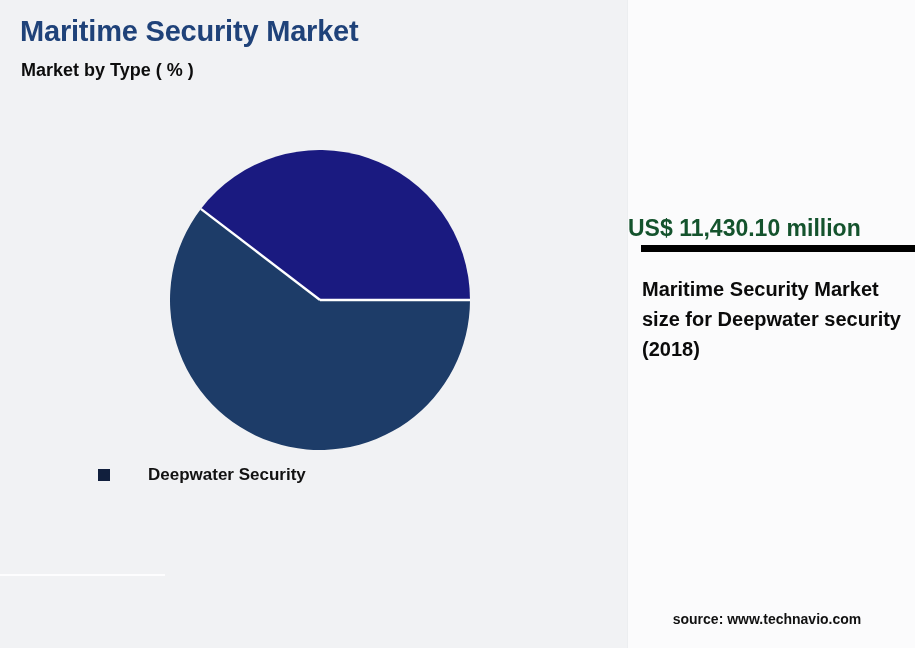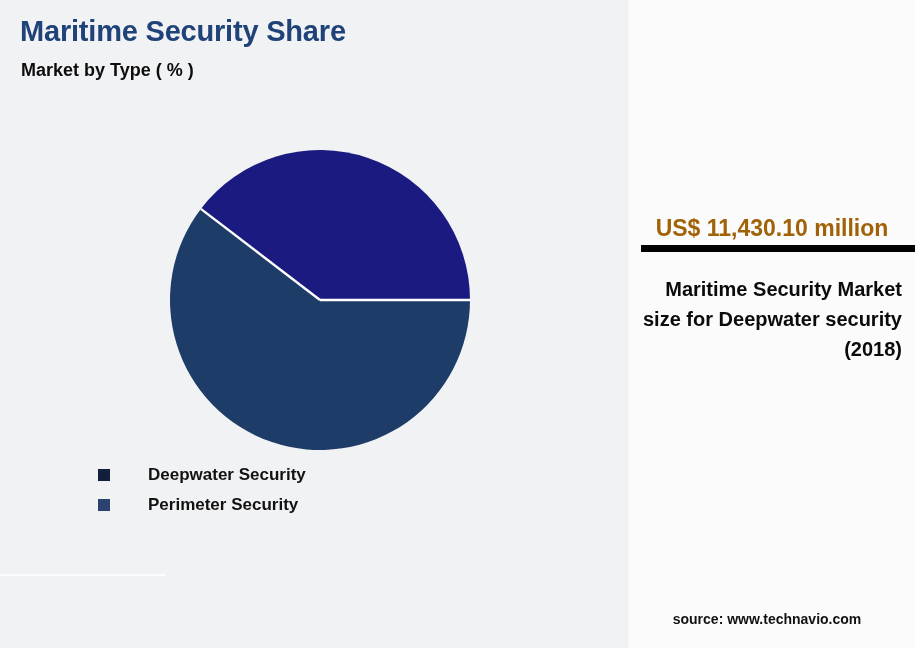--- a/index.html
+++ b/index.html
@@ -58,22 +58,21 @@
   #pie-svg {
     display: block;
   }
 
   
   #legend {
     position: absolute;
     left: 98px;
     top: 464px;
     display: flex;
-    flex-direction: column;
-    gap: 8px;
+    gap: 15px;
   }
   .legend-row {
     display: flex;
     align-items: center;
     height: 22px;
   }
   .legend-swatch {
     width: 12px;
     height: 12px;
     flex: 0 0 12px;
@@ -105,40 +104,40 @@
     height: 648px;
     background: #fbfbfc;
     border-left: 1px solid #eceef0;
     box-sizing: border-box;
   }
   #kpi-value {
     position: absolute;
     left: 0;
     top: 215px;
     width: 288px;
-    text-align: center;
+    text-align: left;
     font-size: 23px;
     font-weight: bold;
-    color: #a16207;
+    color: #14532d;
     white-space: nowrap;
   }
   #kpi-rule {
     position: absolute;
     left: 13px;
     top: 245px;
     width: 288px;
     height: 7px;
     background: #000000;
   }
   #kpi-caption {
     position: absolute;
     left: 14px;
     top: 274px;
     width: 260px;
-    text-align: right;
+    text-align: left;
     font-size: 20px;
     font-weight: bold;
     line-height: 30px;
     color: #0b0b0b;
   }
   #source-note {
     position: absolute;
     left: 0;
     top: 611px;
     width: 278px;
@@ -149,45 +148,41 @@
     white-space: nowrap;
   }
 </style>
 </head>
 <body>
 
 <div id="canvas">
 
   <div id="left-panel">
 
-    <div id="chart-title">Maritime Security Share</div>
+    <div id="chart-title">Maritime Security Market</div>
 
     <div id="chart-subtitle">Market by Type ( % )</div>
 
     <div id="pie-wrap">
       <svg id="pie-svg" width="300" height="300" viewBox="0 0 300 300">
 
         <path id="slice-1" fill="#1d3c68" d="M 150 150 L 30.84 58.89 A 150 150 0 1 0 300.00 150.00 Z"></path>
 
         <path id="slice-0" fill="#1a1a80" d="M 150 150 L 300.00 150.00 A 150 150 0 0 0 30.84 58.89 Z"></path>
 
         <line x1="150" y1="150" x2="300.00" y2="150.00" stroke="#ffffff" stroke-width="2.4"></line>
         <line x1="150" y1="150" x2="30.84" y2="58.89" stroke="#ffffff" stroke-width="2.4"></line>
       </svg>
     </div>
 
     <div id="legend">
       <div class="legend-row">
         <span class="legend-swatch" style="background:#111f3d"></span>
         <span class="legend-label">Deepwater Security</span>
       </div>
-      <div class="legend-row">
-        <span class="legend-swatch" style="background:#2c4370"></span>
-        <span class="legend-label">Perimeter Security</span>
-      </div>
     </div>
 
     <div id="bottom-rule"></div>
   </div>
 
   <div id="right-panel">
 
     <div id="kpi-value">US$ 11,430.10 million</div>
 
     <div id="kpi-rule"></div>

